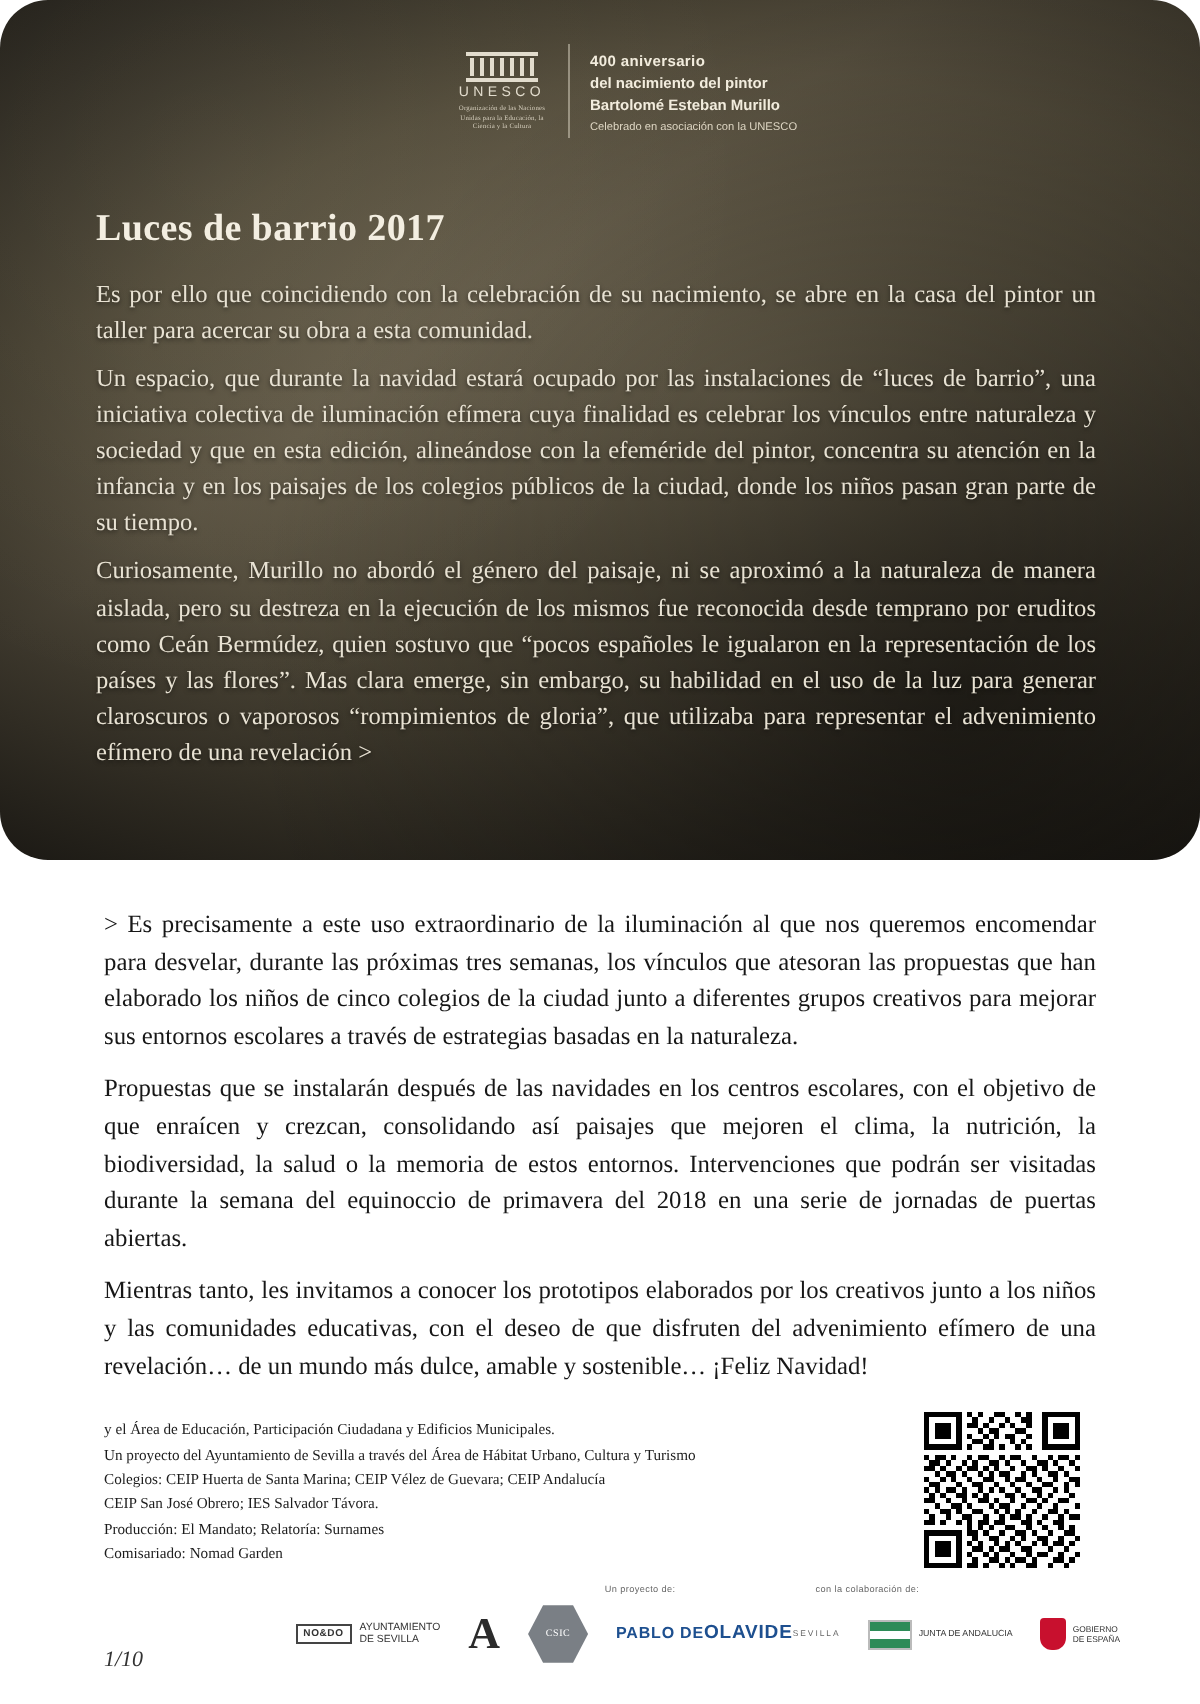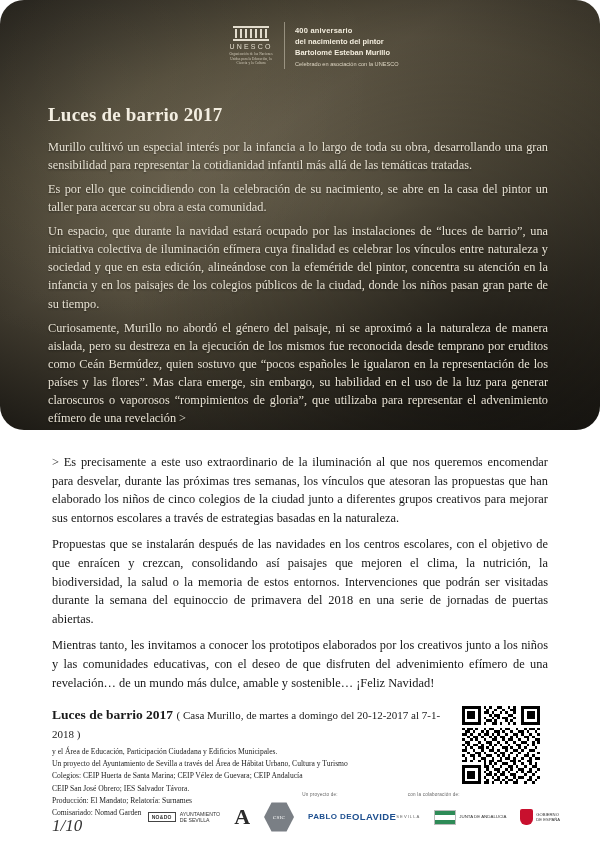--- a/index.html
+++ b/index.html
@@ -338,21 +338,21 @@
     font-size: 4.2px;
     line-height: 1.25;
     color: #333;
   }
 
   .page-num {
     position: absolute;
     left: 52px;
     bottom: 26px;
     font-style: italic;
-    font-size: 17px;
+    font-size: 11px;
     color: #333;
     font-family: Liberation Serif, serif;
   }
 </style>
 </head>
 <body>
 
 <div class="hero">
   <div class="hero-inner">
 
@@ -380,42 +380,37 @@
           <div class="anniv-line3">Bartolomé Esteban Murillo</div>
           <div class="anniv-line4">Celebrado en asociación con la UNESCO</div>
         </div>
       </div>
 
     </div>
 
     <h1 class="hero-title">Luces de barrio 2017</h1>
 
     <div class="hero-body">
-      <p>Murillo cultivó un especial interés por la infancia a lo largo de toda su obra, desarrollando una gran sensibilidad para representar la cotidianidad infantil más allá de las temáticas tratadas.</p>
       <p>Es por ello que coincidiendo con la celebración de su nacimiento, se abre en la casa del pintor un taller para acercar su obra a esta comunidad.</p>
       <p>Un espacio, que durante la navidad estará ocupado por las instalaciones de “luces de barrio”, una iniciativa colectiva de iluminación efímera cuya finalidad es celebrar los vínculos entre naturaleza y sociedad y que en esta edición, alineándose con la efeméride del pintor, concentra su atención en la infancia y en los paisajes de los colegios públicos de la ciudad, donde los niños pasan gran parte de su tiempo.</p>
       <p class="tight">Curiosamente, Murillo no abordó el género del paisaje, ni se aproximó a la naturaleza de manera aislada, pero su destreza en la ejecución de los mismos fue reconocida desde temprano por eruditos como Ceán Bermúdez, quien sostuvo que “pocos españoles le igualaron en la representación de los países y las flores”. Mas clara emerge, sin embargo, su habilidad en el uso de la luz para generar claroscuros o vaporosos “rompimientos de gloria”, que utilizaba para representar el advenimiento efímero de una revelación  &gt;</p>
     </div>
   </div>
 </div>
 
 <div class="doc">
 
   <div class="doc-body">
     <p>&gt; Es precisamente a este uso extraordinario de la iluminación al que nos queremos encomendar para desvelar, durante las próximas tres semanas, los vínculos que atesoran las propuestas que han elaborado los niños de cinco colegios de la ciudad junto a diferentes grupos creativos para mejorar sus entornos escolares a través de estrategias basadas en la naturaleza.</p>
     <p>Propuestas que se instalarán después de las navidades en los centros escolares, con el objetivo de que enraícen y crezcan, consolidando así paisajes que mejoren el clima, la nutrición, la biodiversidad, la salud o la memoria de estos entornos. Intervenciones que podrán ser visitadas durante la semana del equinoccio de primavera del 2018 en una serie de jornadas de puertas abiertas.</p>
     <p>Mientras tanto, les invitamos a conocer los prototipos elaborados por los creativos junto a los niños y las comunidades educativas, con el deseo de que disfruten del advenimiento efímero de una revelación… de un mundo más dulce, amable y sostenible… ¡Feliz Navidad!</p>
   </div>
 
   <div class="credits">
     <div class="credits-left">
-      <div class="credit-head">
-        <span class="bold">Luces de barrio 2017</span>
-        <span class="paren">( Casa Murillo, de martes a domingo del 20-12-2017 al 7-1-2018 )</span>
-      </div>
       <div class="credit-lines">
         <div>y el Área de Educación, Participación Ciudadana y Edificios Municipales.</div>
         <div>Un proyecto del Ayuntamiento de Sevilla a través del Área de Hábitat Urbano, Cultura y Turismo</div>
         <div>Colegios: CEIP Huerta de Santa Marina; CEIP Vélez de Guevara; CEIP Andalucía</div>
         <div>CEIP San José Obrero; IES Salvador Távora.</div>
         <div>Producción: El Mandato; Relatoría: Surnames</div>
         <div>Comisariado: Nomad Garden</div>
       </div>
     </div>
 

